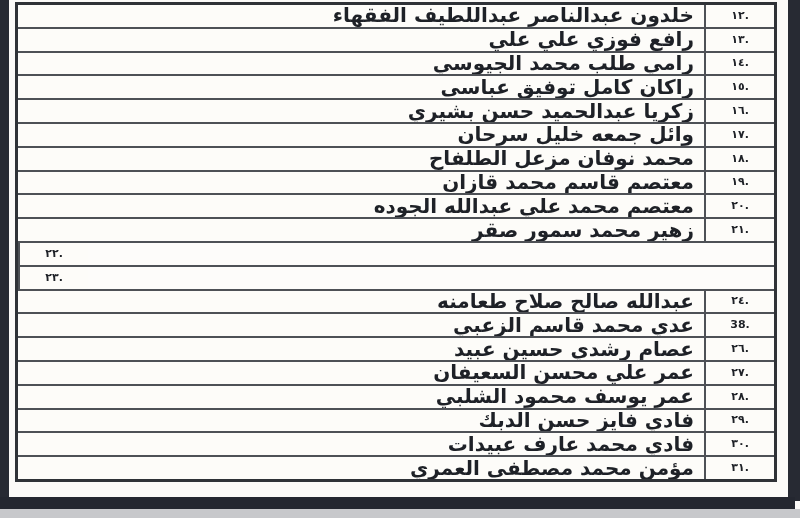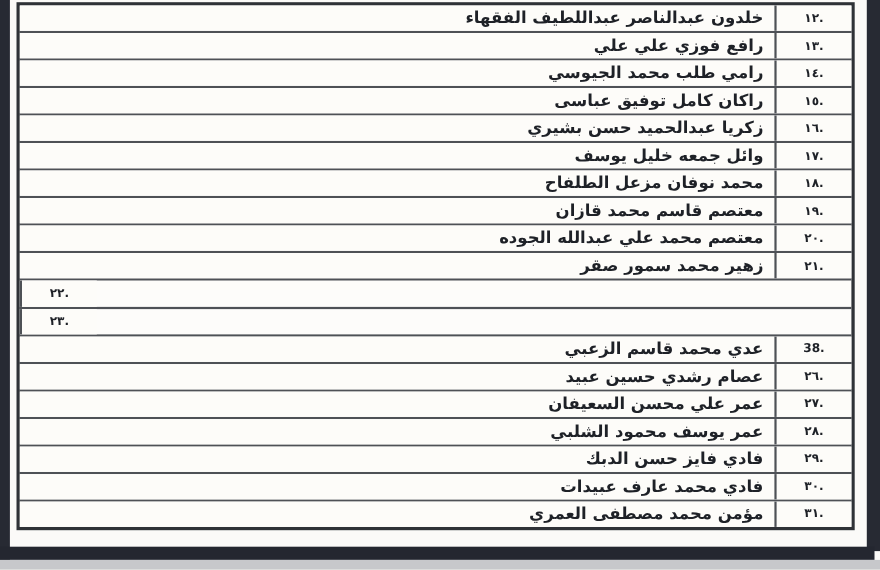--- a/index.html
+++ b/index.html
@@ -66,21 +66,21 @@
     background: #fdfcf9;
     color: #1e2127;
     font-weight: bold;
     overflow: hidden;
     white-space: nowrap;
   }
   .name-cell {
     flex: 1 1 auto;
     justify-content: flex-start; 
     padding: 0 10px 1px 6px;
-    font-size: 15px;
+    font-size: 20px;
     letter-spacing: 0px;
   }
   .num-cell {
     flex: 0 0 68px;
     border-left: 2px solid #4e5156;
     justify-content: center;
     font-size: 11px;
     padding-bottom: 1px;
   }
 </style>
@@ -108,21 +108,21 @@
     <div class="cell name-cell" dir="rtl">راكان كامل توفيق عباسى</div>
     <div class="cell num-cell" dir="ltr">١٥.</div>
   </div>
 
   <div class="row">
     <div class="cell name-cell" dir="rtl">زكريا عبدالحميد حسن بشيري</div>
     <div class="cell num-cell" dir="ltr">١٦.</div>
   </div>
 
   <div class="row">
-    <div class="cell name-cell" dir="rtl">وائل جمعه خليل يوسف</div>
+    <div class="cell name-cell" dir="rtl">وائل جمعه خليل سرحان</div>
     <div class="cell num-cell" dir="ltr">١٧.</div>
   </div>
 
   <div class="row">
     <div class="cell name-cell" dir="rtl">محمد نوفان مزعل الطلفاح</div>
     <div class="cell num-cell" dir="ltr">١٨.</div>
   </div>
 
   <div class="row">
     <div class="cell name-cell" dir="rtl">معتصم قاسم محمد قازان</div>
@@ -140,20 +140,24 @@
   </div>
 
   <div class="row">
     <div class="cell num-cell" dir="ltr">٢٢.</div>
   </div>
 
   <div class="row">
     <div class="cell num-cell" dir="ltr">٢٣.</div>
   </div>
 
+  <div class="row">
+    <div class="cell name-cell" dir="rtl">عبدالله صالح صلاح طعامنه</div>
+    <div class="cell num-cell" dir="ltr">٢٤.</div>
+  </div>
 
   <div class="row">
     <div class="cell name-cell" dir="rtl">عدي محمد قاسم الزعبي</div>
     <div class="cell num-cell" dir="ltr">38.</div>
   </div>
 
   <div class="row">
     <div class="cell name-cell" dir="rtl">عصام رشدي حسين عبيد</div>
     <div class="cell num-cell" dir="ltr">٢٦.</div>
   </div>

